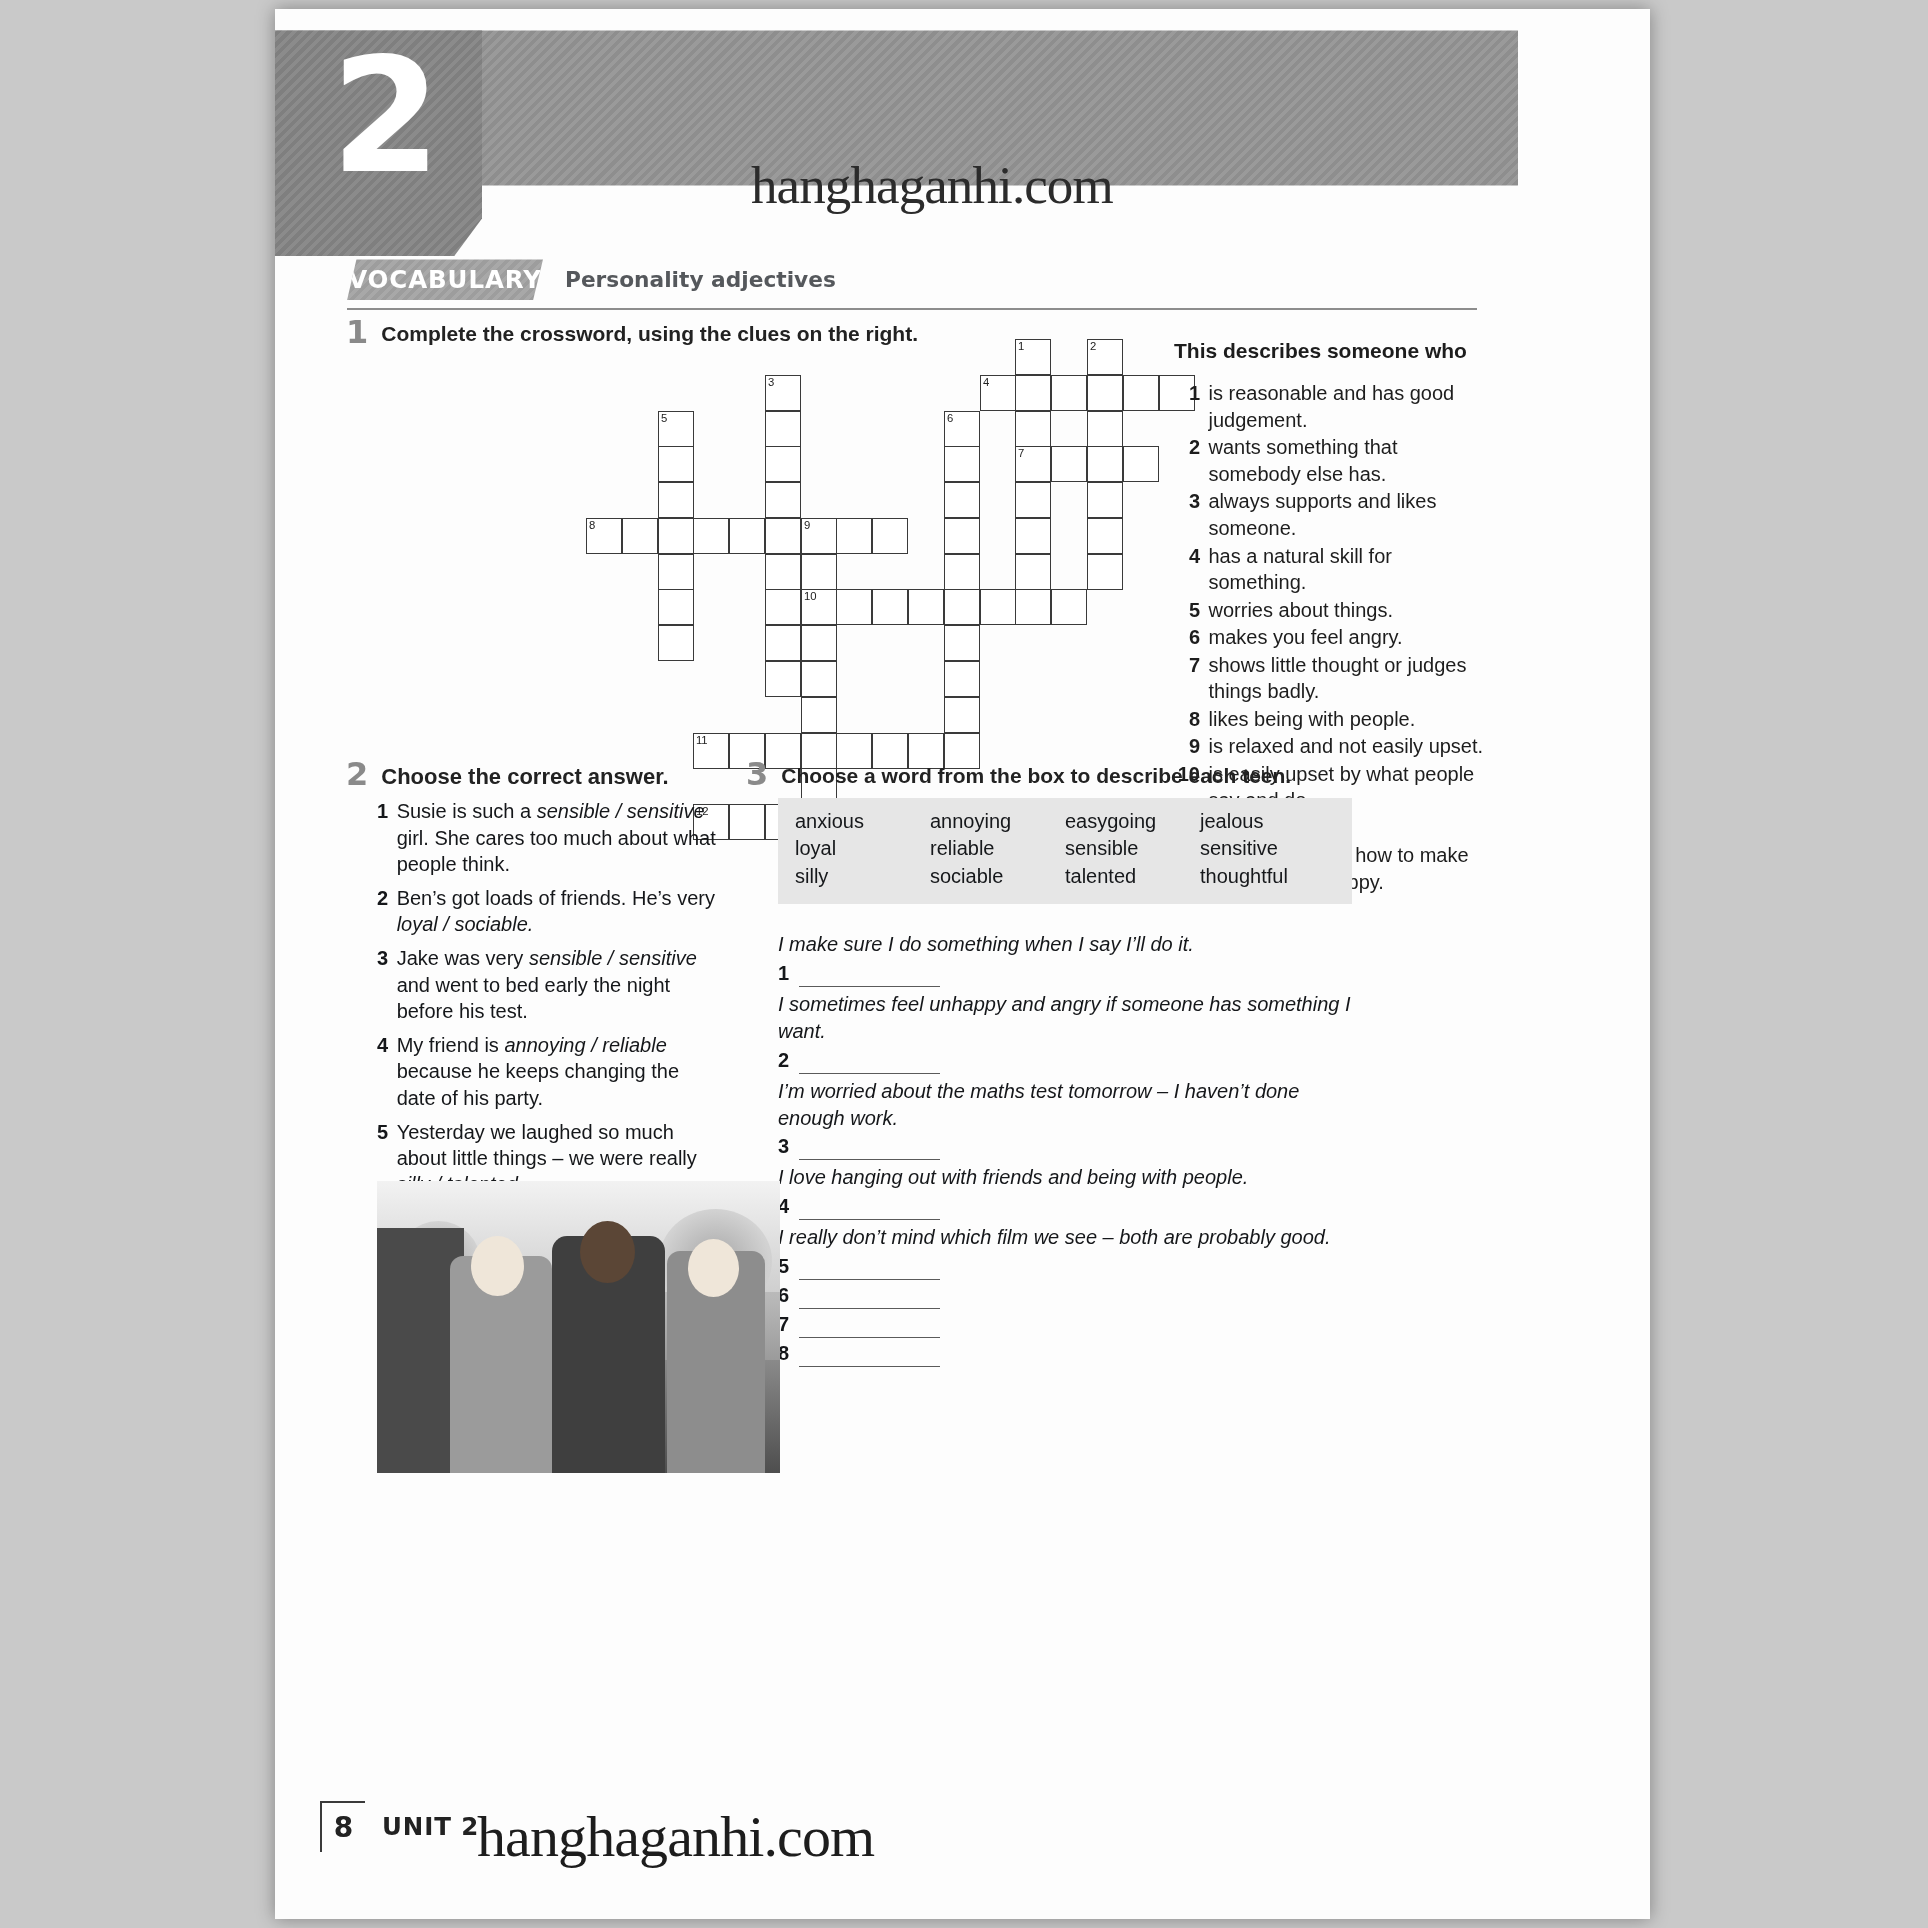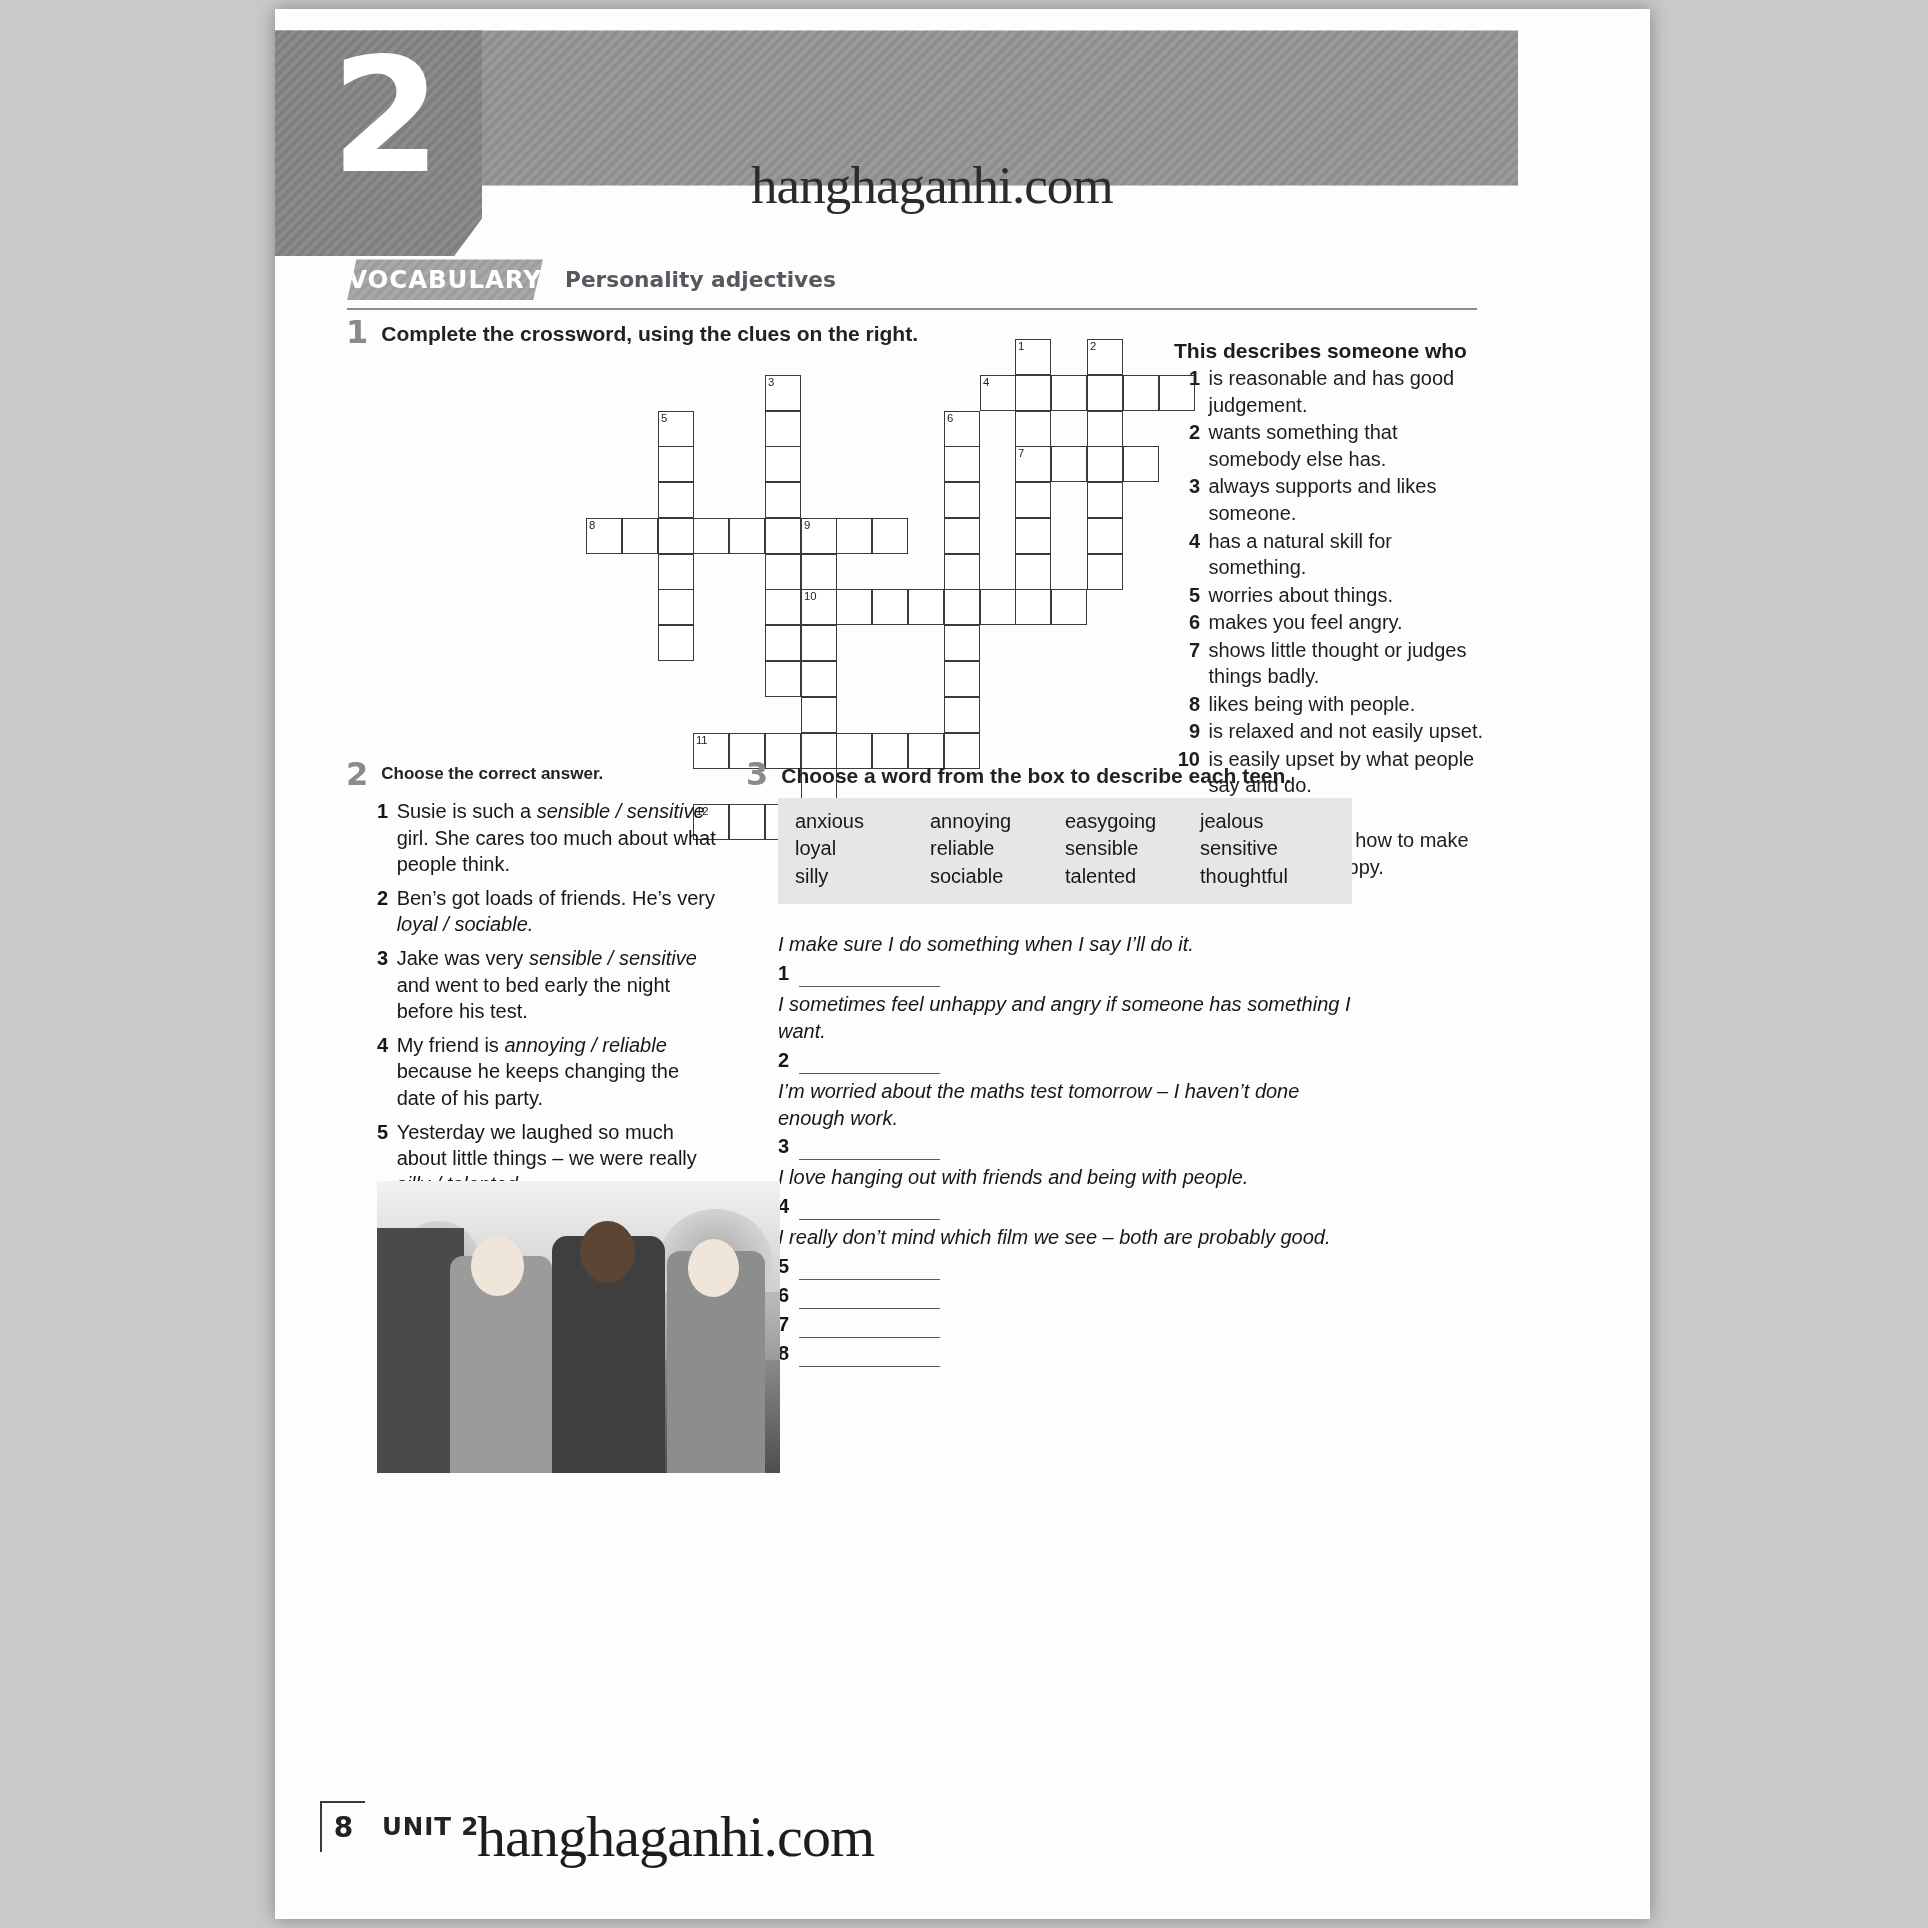--- a/index.html
+++ b/index.html
@@ -71,37 +71,37 @@
   .ex-num{
     font-family:"DejaVu Sans", sans-serif;font-weight:bold;
     color:#8a8a8a;font-size:32px;line-height:1;
   }
   .ex1-head{position:absolute;left:71px;top:307px;display:flex;gap:13px;align-items:flex-start;}
   .ex1-head .txt{font-weight:bold;font-size:21px;color:#222;padding-top:5.6px;}
   .clues{
     position:absolute;left:899px;top:328px;width:311px;
     font-size:20px;color:#1d1d1d;line-height:1.33;
   }
-  .clues .hd{font-weight:bold;margin-bottom:0;font-size:21px;}
+  .clues .hd{font-weight:bold;margin-bottom:15px;font-size:21px;}
   .clue{display:flex;gap:8.5px;margin-bottom:0.9px;}
   .clue .n{font-weight:bold;width:26px;text-align:right;flex:none;}
   .clue .t{flex:1;}
   
   #crossword{position:absolute;left:311px;top:330px;}
   .cell{
     position:absolute;width:36px;height:36px;
     border:1.5px solid #3a3a3a;background:#fff;box-sizing:border-box;
   }
   .cell span{
     position:absolute;left:1.9px;top:0px;font-size:11.3px;color:#222;
     font-family:"Liberation Sans", sans-serif;
   }
   
   .ex2-head{position:absolute;left:71px;top:749px;display:flex;gap:13px;align-items:flex-start;}
-  .ex2-head .txt{font-weight:bold;font-size:17px;color:#222;padding-top:5.6px;}
+  .ex2-head .txt{font-weight:bold;font-size:22px;color:#222;padding-top:5.6px;}
   .ex2-list{position:absolute;left:102px;top:789px;width:339px;font-size:20px;color:#15171a;line-height:1.32;}
   .item{display:flex;gap:8.5px;margin-bottom:7.5px;}
   .item .n{font-weight:bold;flex:none;}
   .item i{font-style:italic;}
   
   .ex3-head{position:absolute;left:471px;top:749px;display:flex;gap:13px;align-items:flex-start;}
   .ex3-head .txt{font-weight:bold;font-size:21px;color:#222;padding-top:5.6px;}
   .wordbox{
     position:absolute;left:503px;top:789px;width:574px;padding:11.3px 17px;
     background:#e6e6e6;box-sizing:border-box;

